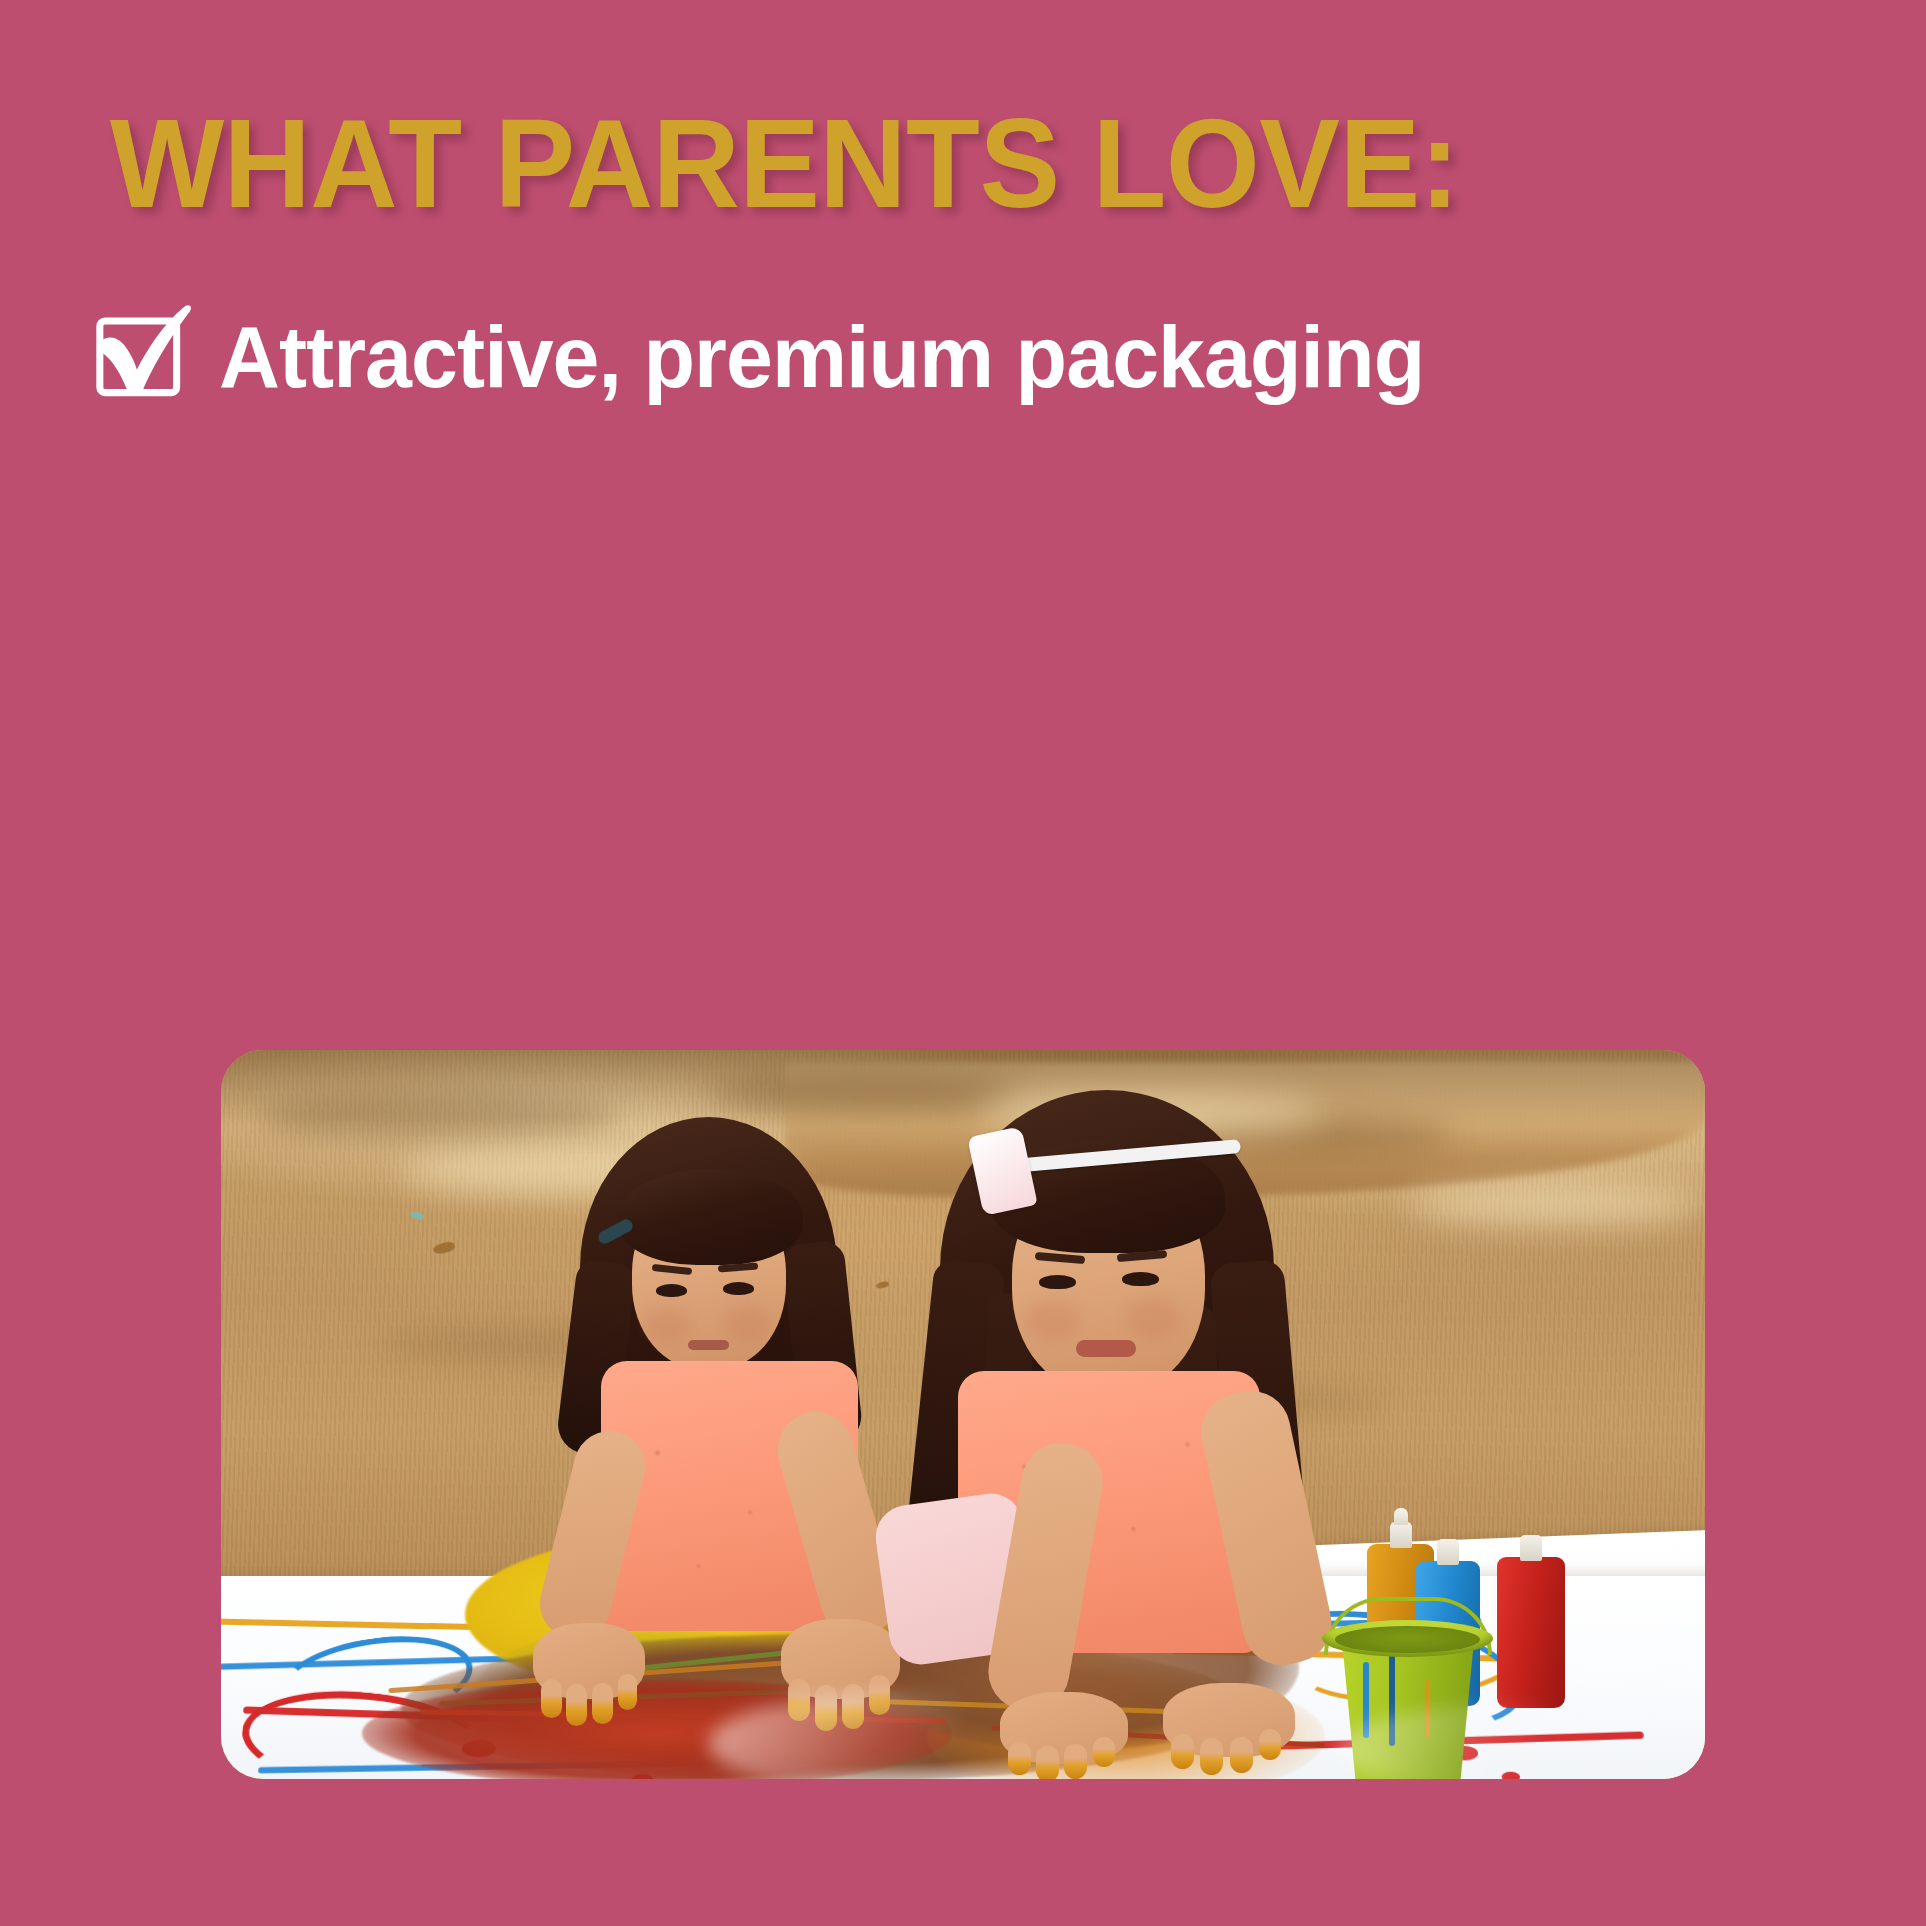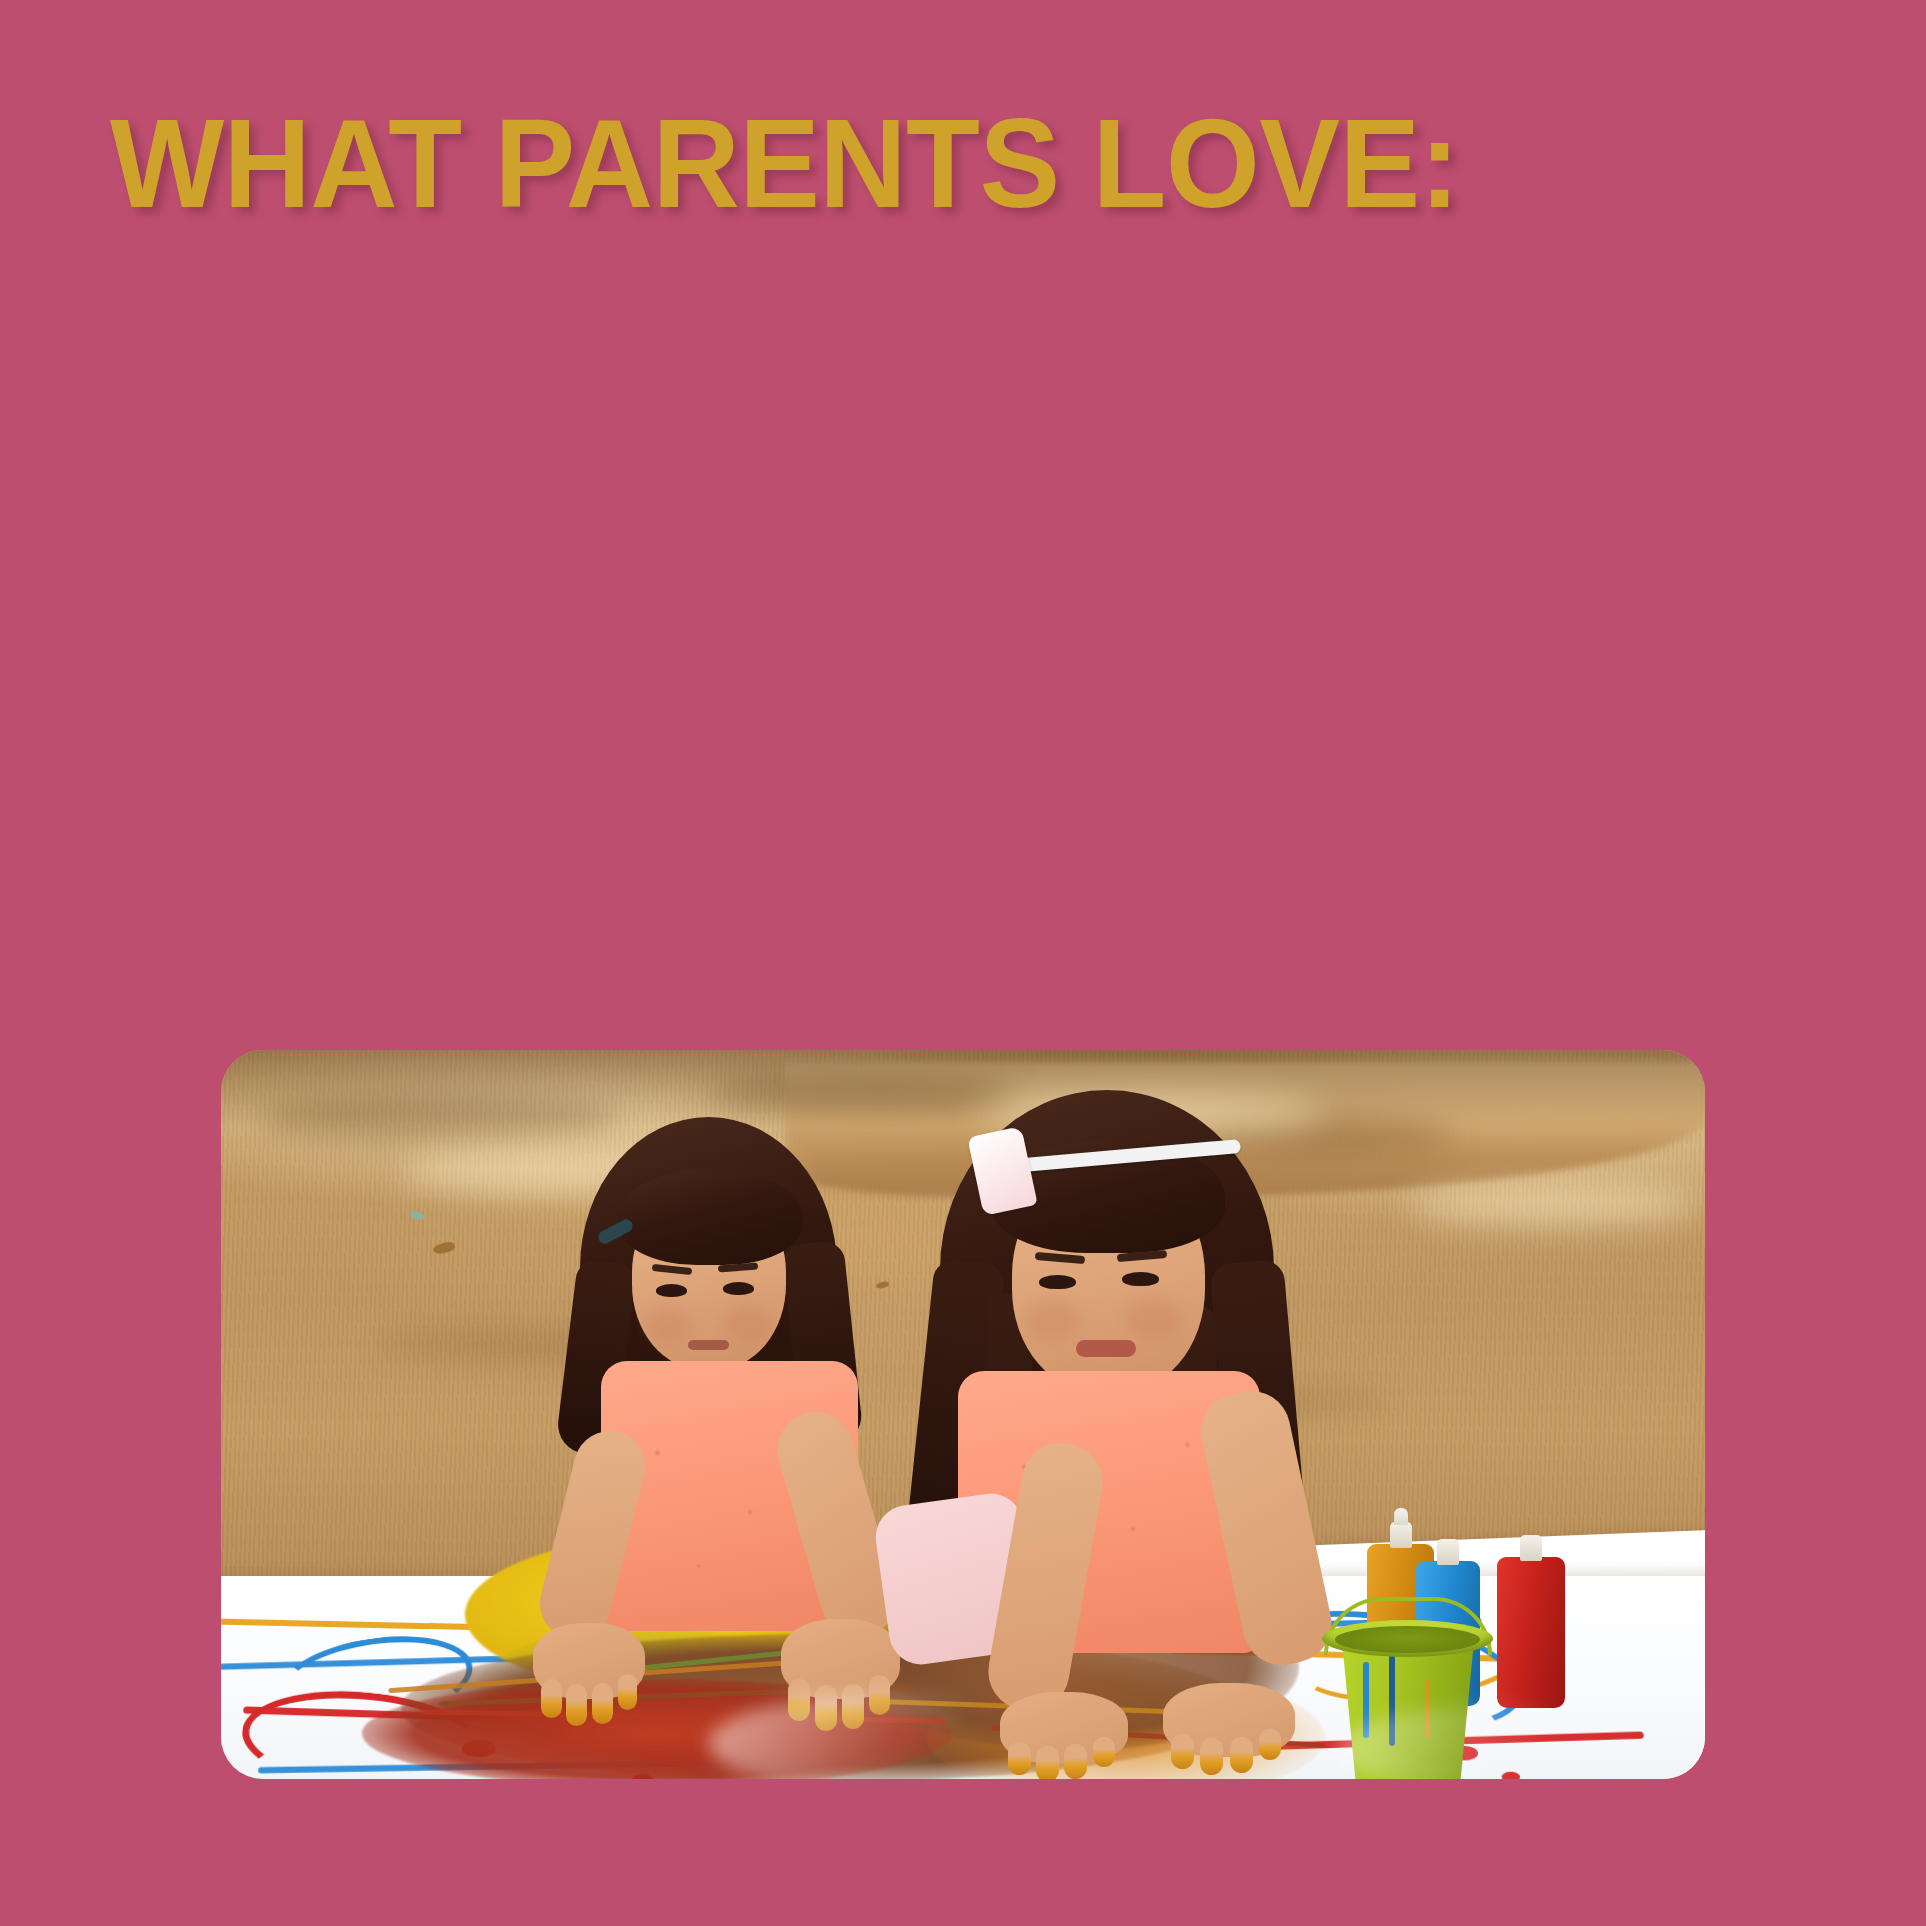--- a/index.html
+++ b/index.html
@@ -359,20 +359,29 @@
 <div class="poster">
 
   <div class="headline">WHAT PARENTS LOVE:</div>
 
   <ul class="benefits">
 
 
 
 
 
+    <li class="benefit">
+      <span class="check-icon">
+        <svg viewBox="0 0 150 160" xmlns="http://www.w3.org/2000/svg">
+          <path d="M14 26 h104 a8 8 0 0 1 8 8 v96 a8 8 0 0 1 -8 8 H14 a8 8 0 0 1 -8 -8 V34 a8 8 0 0 1 8 -8 z" fill="none" stroke="#FFFFFF" stroke-width="11" stroke-linejoin="round"></path>
+          <path d="M6 58 C22 46 38 52 50 72 C60 88 62 96 64 102 C78 74 104 32 138 4 C146 -2 152 4 146 12 C112 56 86 104 74 132 C68 146 54 146 48 132 C40 112 24 82 6 74 Z" fill="#FFFFFF"></path>
+        </svg>
+      </span>
+      <span class="benefit-label">Attractive, premium packaging</span>
+    </li>
 
   </ul>
 
   <div class="photo-frame">
     <div class="photo">
 
       <div class="ground"></div>
       <div class="ridge"></div>
       <div class="shadow-band"></div>
 

